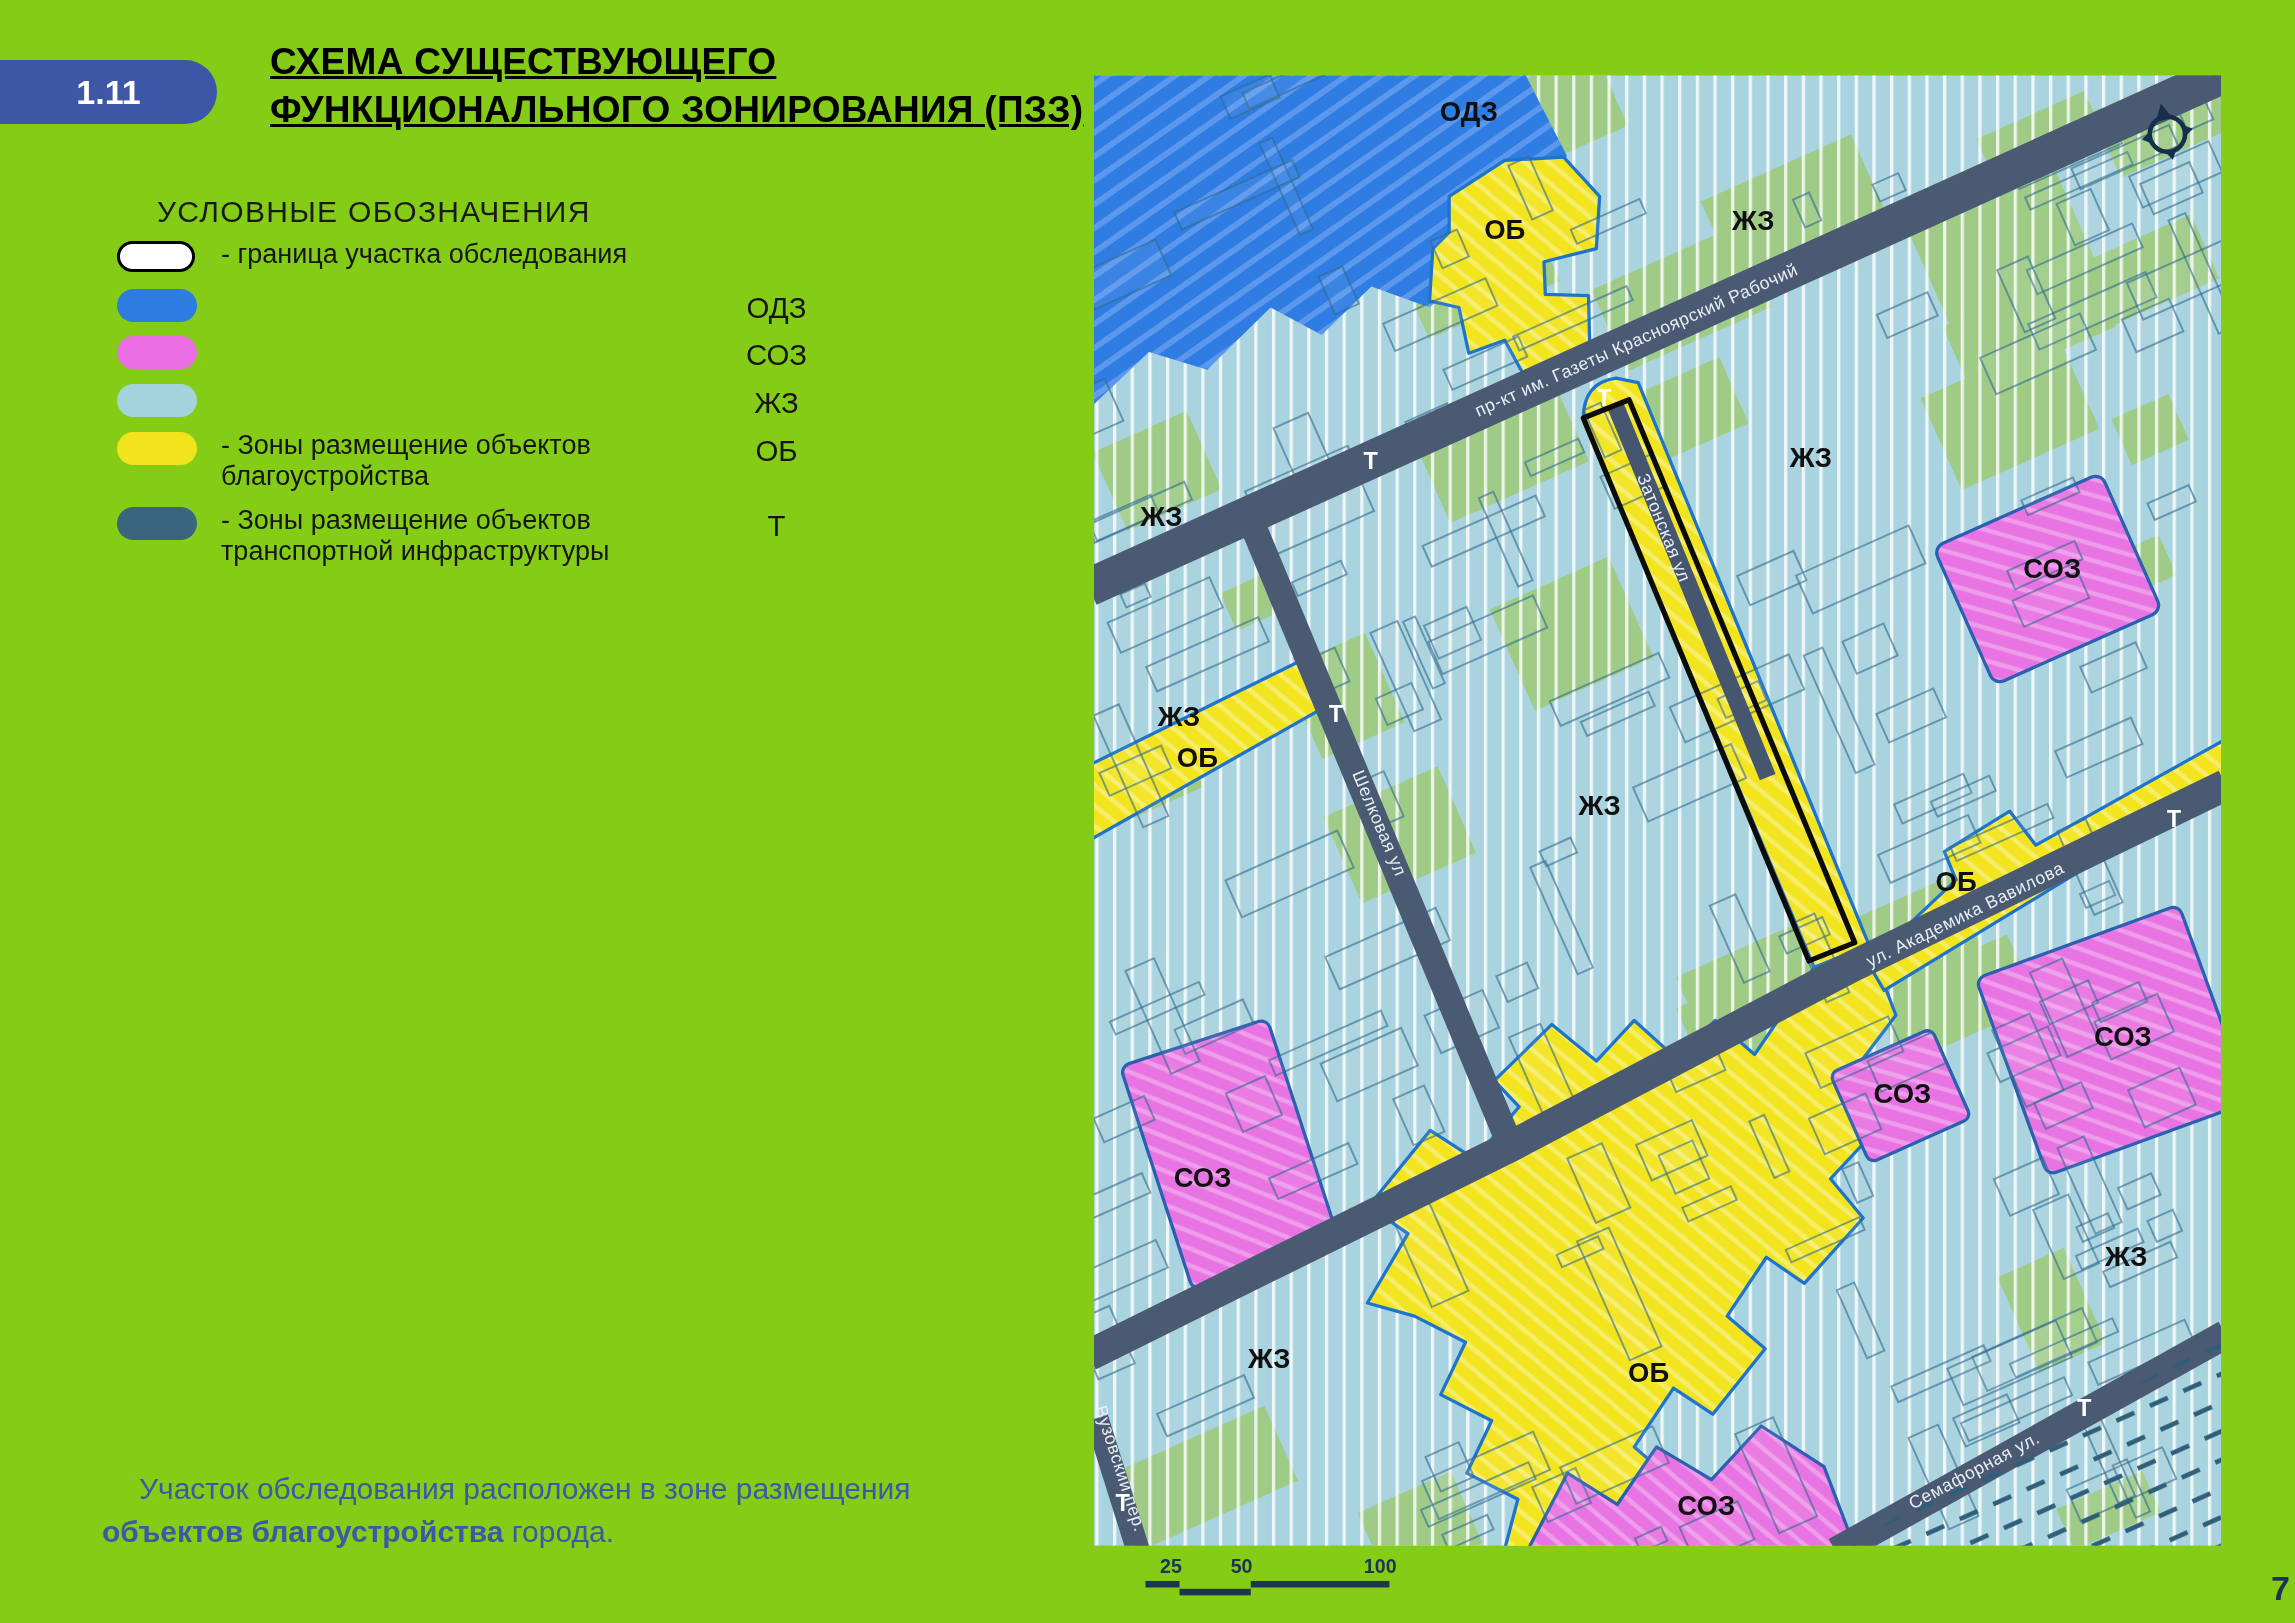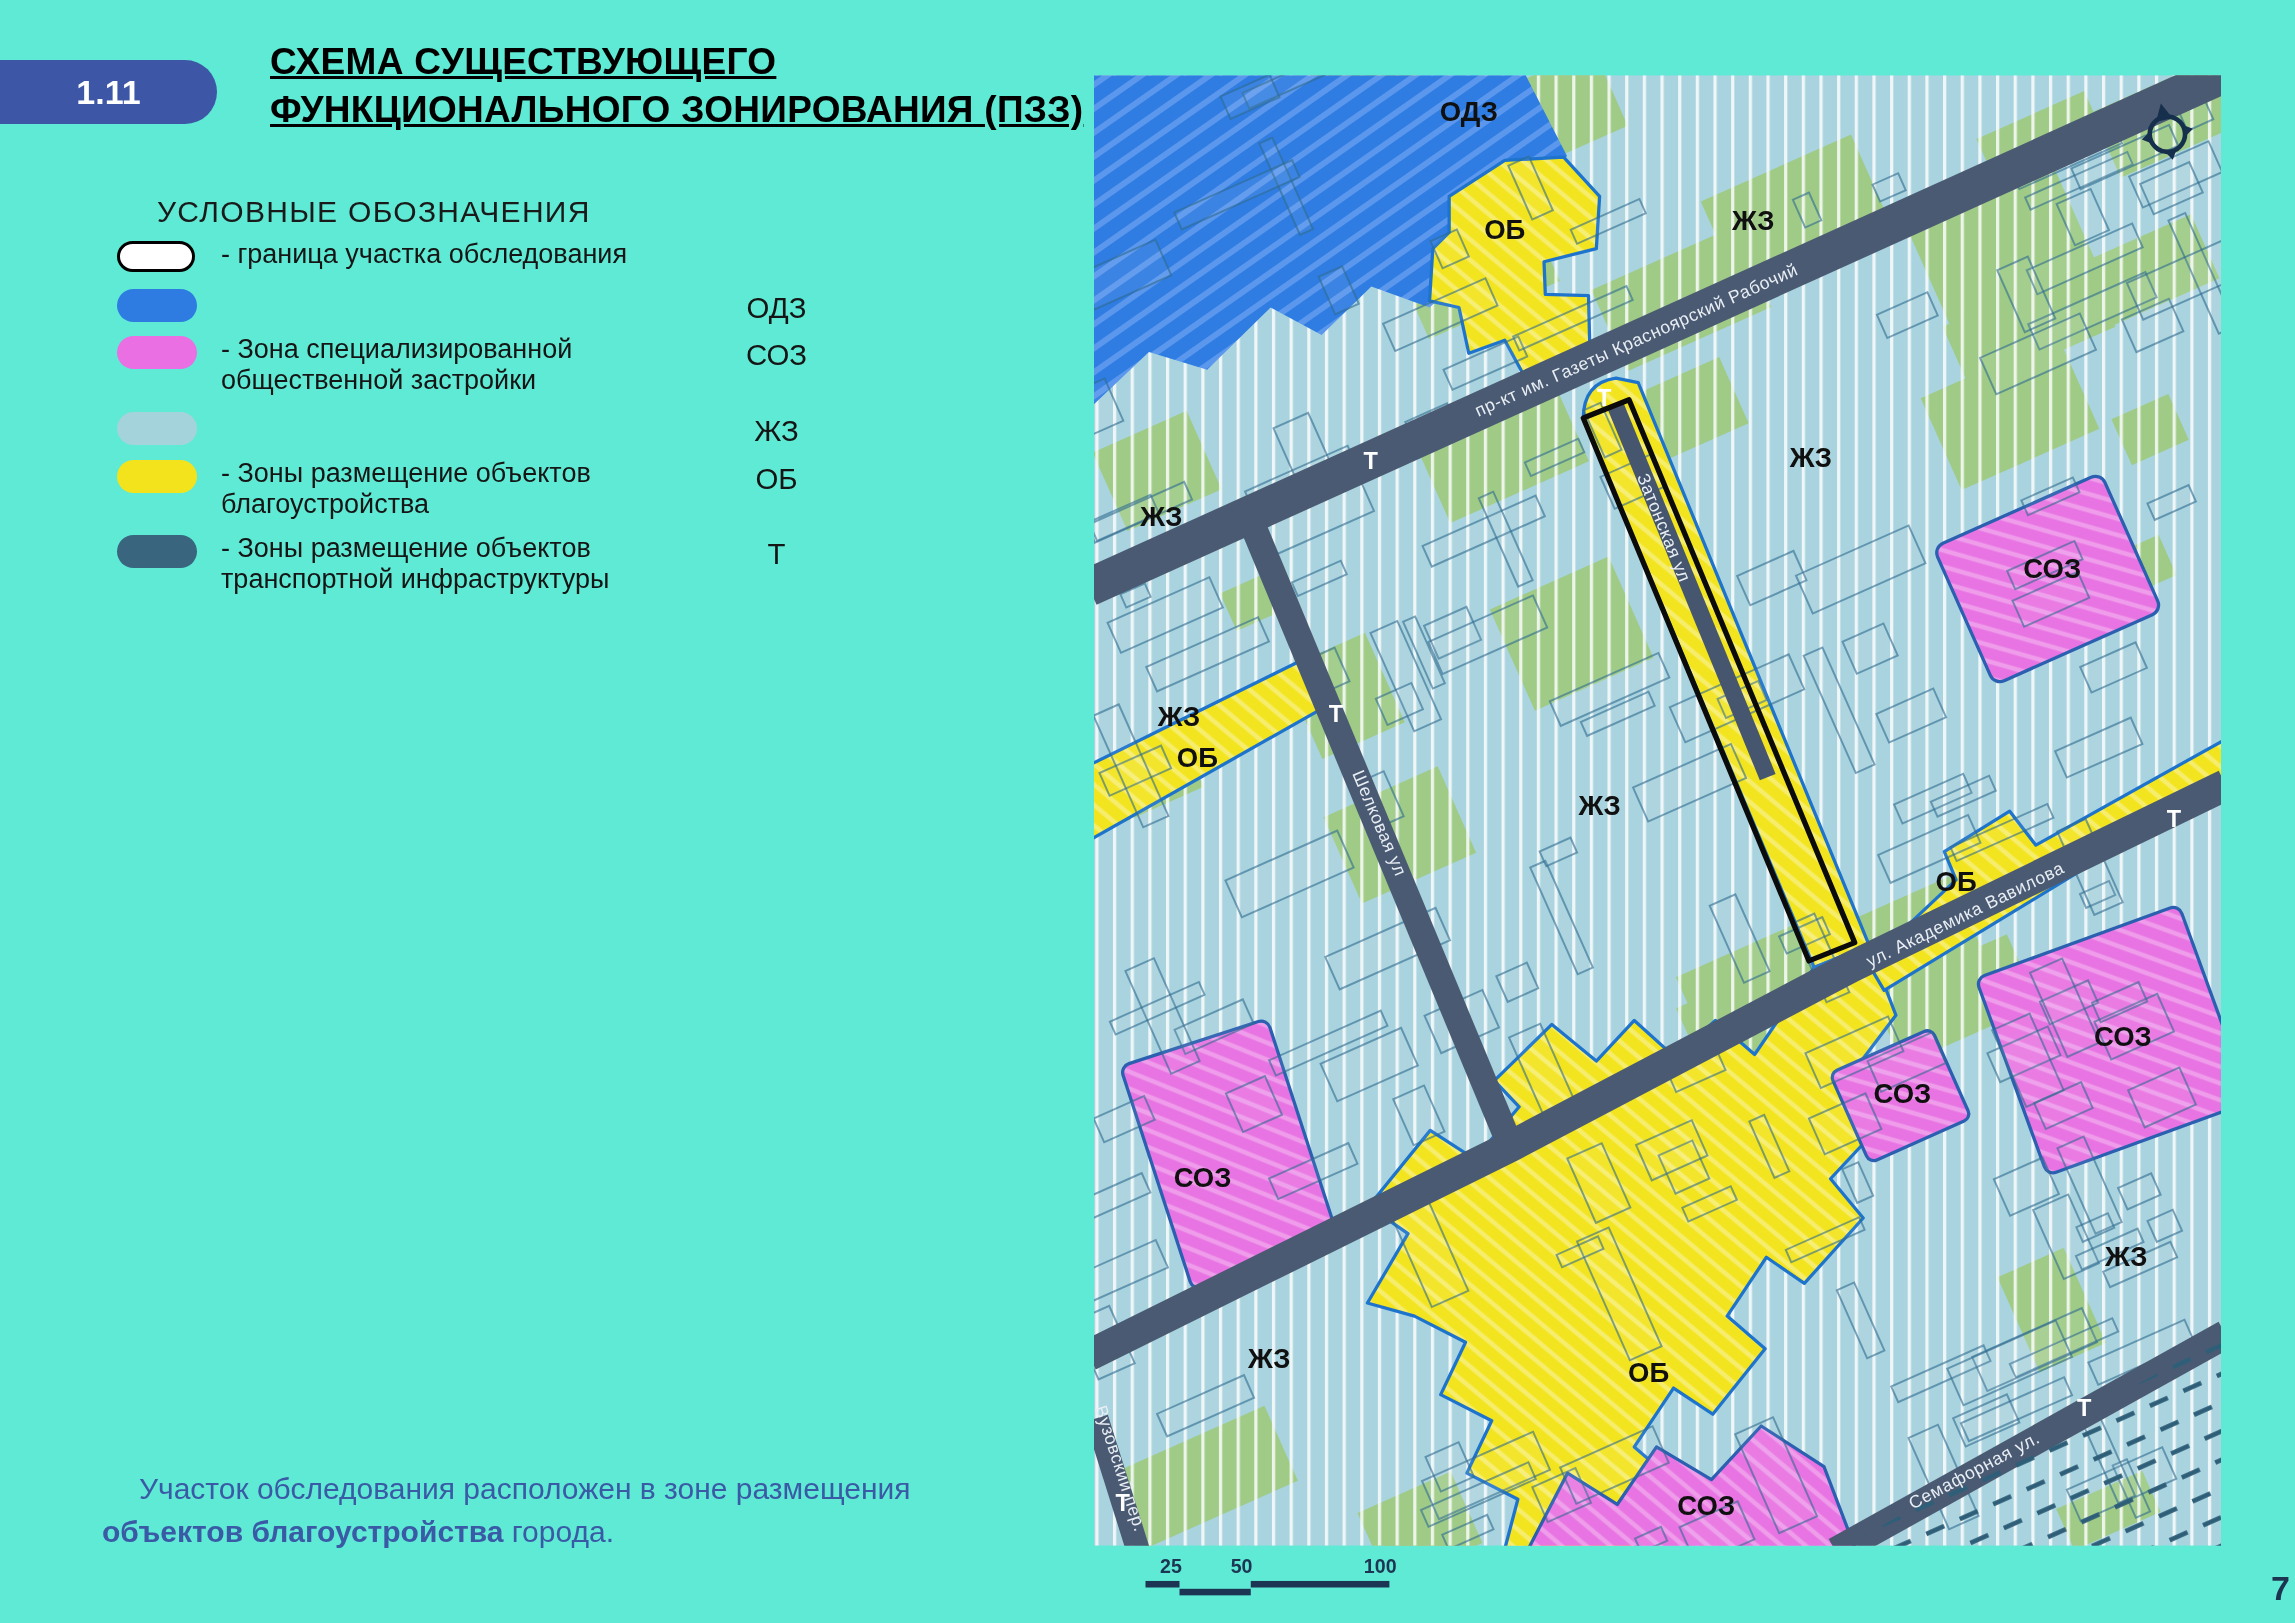--- a/index.html
+++ b/index.html
@@ -1,16 +1,16 @@
 <!DOCTYPE html>
 <html style="font-size:10.5px"><head>
 <meta charset="utf-8">
 <style>
   html,body{margin:0;padding:0;background:#ffffff;}
-  .page{position:relative;width:2295px;height:1623px;background:#5eead4;overflow:hidden;
+  .page{position:relative;width:2295px;height:1623px;background:#84cc16;overflow:hidden;
         font-family:"Liberation Sans",sans-serif;color:#111;}
   
   .badge{position:absolute;left:0;top:60px;width:217px;height:64px;background:#3D57A6;
          border-radius:0 33px 33px 0;color:#fff;font-size:34px;font-weight:bold;
          display:flex;align-items:center;justify-content:center;}
   .title{position:absolute;left:270px;top:38px;font-size:37px;font-weight:bold;
          line-height:48px;letter-spacing:0.3px;color:#000;text-decoration:underline;}
   
   .legend-heading{position:absolute;left:157px;top:195px;font-size:30px;letter-spacing:1.3px;color:#1a1a1a;}
   .legend{position:absolute;left:113px;top:239px;width:851px;}
@@ -54,21 +54,20 @@
       <div class="legend-item">
         <span class="pill boundary"></span>
         <div class="legend-text">- граница участка обследования</div>
       </div>
       <div class="legend-item">
         <span class="pill" style="background: rgb(46, 124, 225);"></span>
         <span class="legend-code">ОДЗ</span>
       </div>
       <div class="legend-item">
         <span class="pill" style="background: rgb(233, 111, 227);"></span>
-        <div class="legend-text">- Зона специализированной<br>общественной застройки</div>
         <span class="legend-code">СОЗ</span>
       </div>
       <div class="legend-item">
         <span class="pill" style="background: rgb(165, 211, 220);"></span>
         <span class="legend-code">ЖЗ</span>
       </div>
       <div class="legend-item">
         <span class="pill" style="background: rgb(242, 227, 29);"></span>
         <div class="legend-text">- Зоны размещение объектов<br>благоустройства</div>
         <span class="legend-code">ОБ</span>

